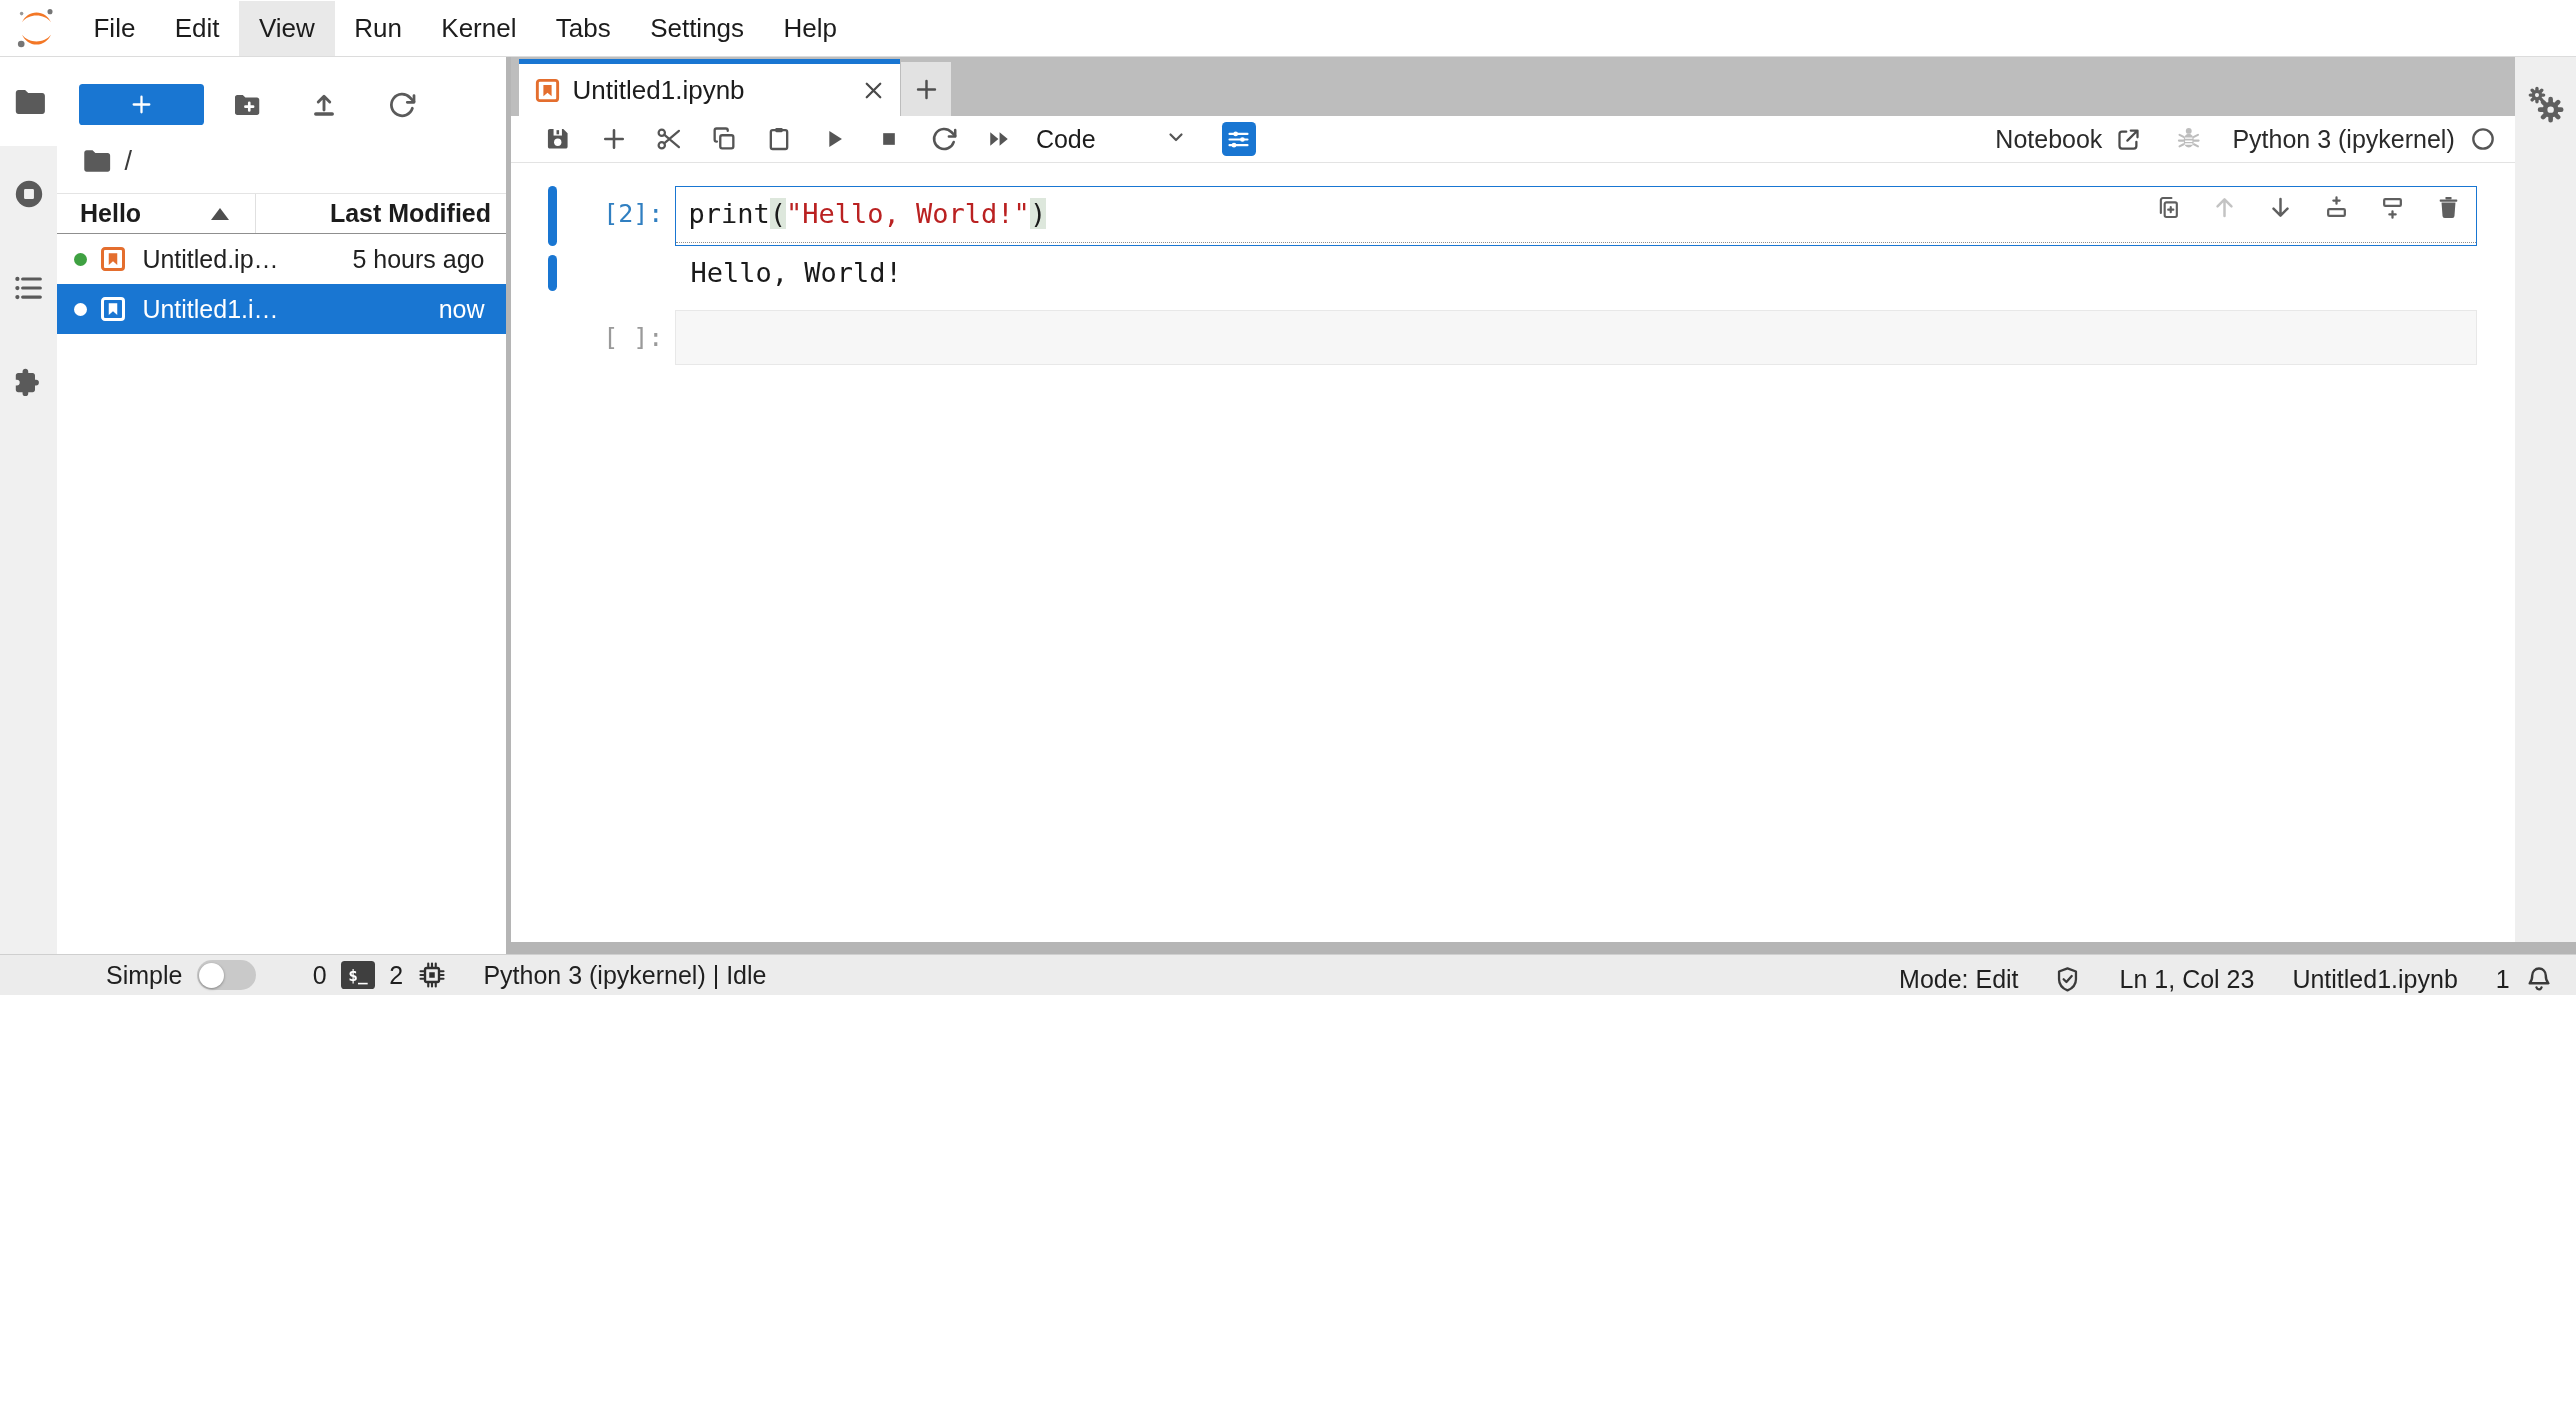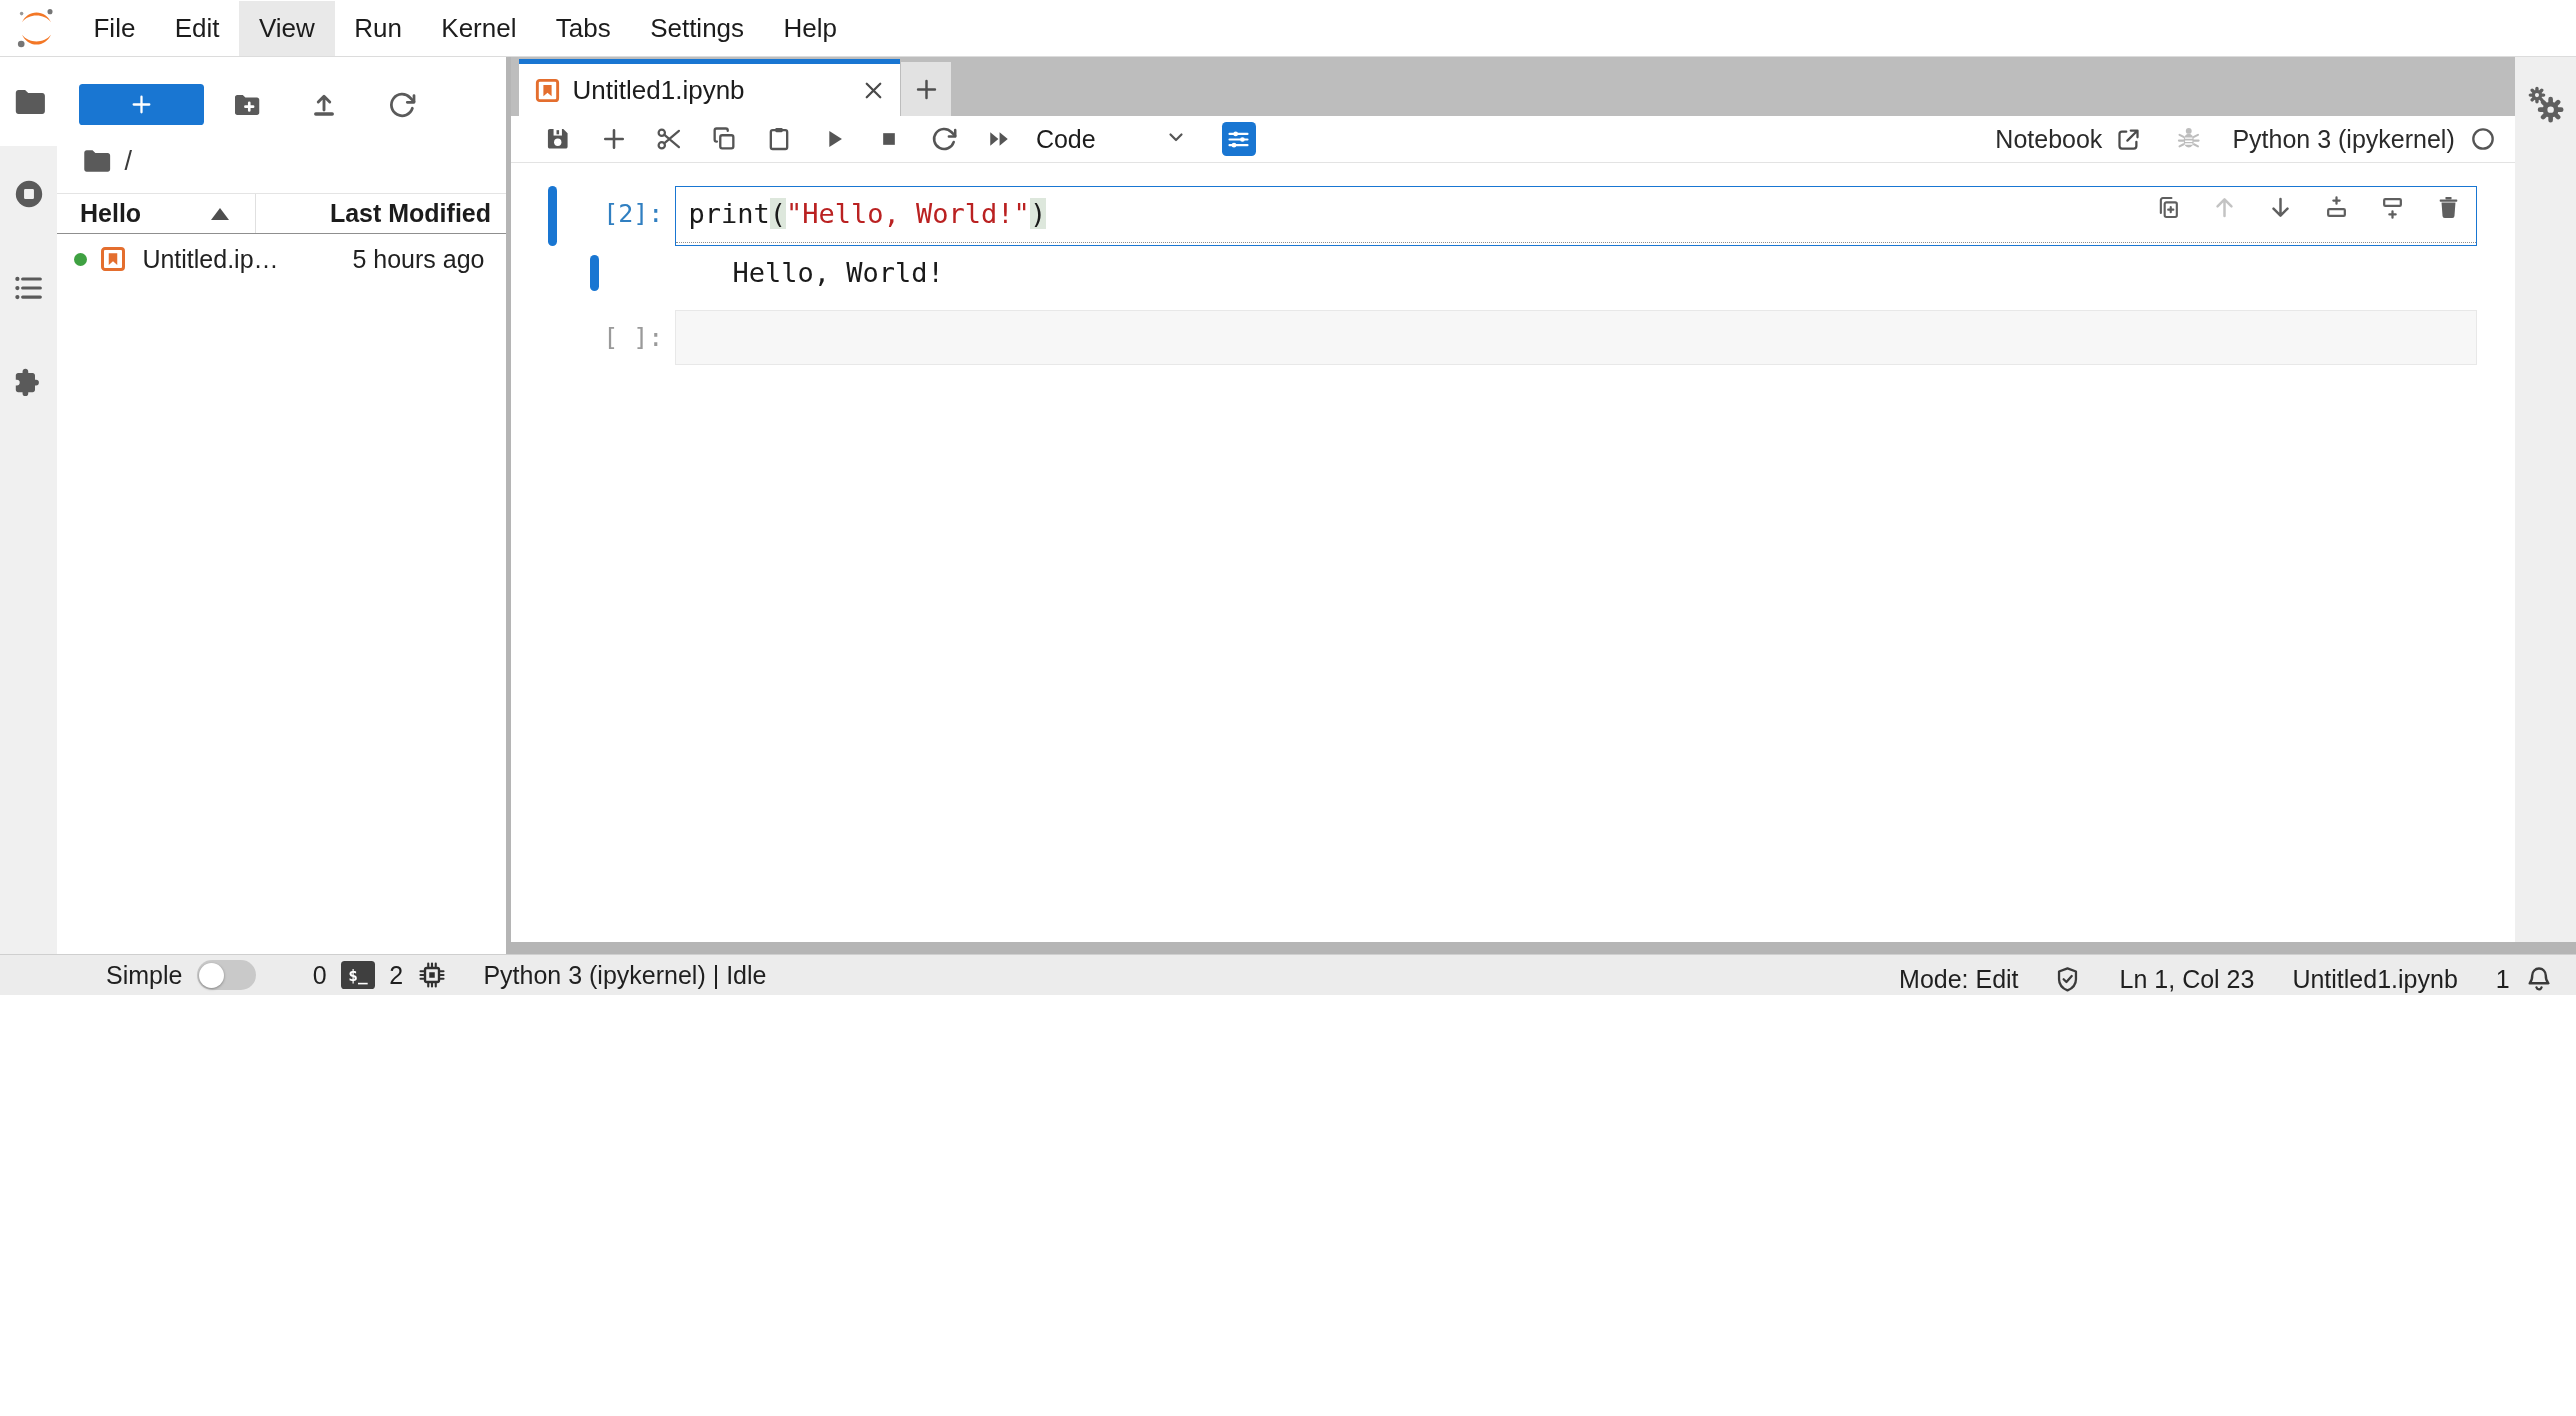--- a/index.html
+++ b/index.html
@@ -98,21 +98,21 @@
   .cell-editor::after { content:""; position:absolute; left:0; right:0; bottom:1.8px;
     border-bottom:1.8px dotted #8f8f8f; }
   .code-line { padding:9px 12.5px 12.5px; font-family:"DejaVu Sans Mono",monospace;
     font-size:27px; line-height:36px; color:#1a1a1a; white-space:pre; }
   .tok-str { color:#ba2121; }
   .b-hl { background:#dde7dc; }
   .cell-toolbar { position:absolute; top:7.2px; right:14.3px; display:flex; gap:29px;
     color:#5f5f5f; background:#fff; padding-left:5.4px; }
   .ct-ic { width:27px; height:27px; }
   .ct-ic.disabled { color:#c3c3c3; }
-  .out-row { margin-top:9px;padding-left:42px; }
+  .out-row { margin-top:9px; }
   .out-text { margin-left:133px; font-family:"DejaVu Sans Mono",monospace;
     font-size:27px; color:#1a1a1a; line-height:36px; }
   .cell-row.next { margin-top:19.7px; }
   .cell-editor.blank { border:1.8px solid #e8e8e8; background:#f7f7f7; height:55px; }
   .cell-editor.blank::after { display:none; }
 
   .right-rail { flex:0 0 61px; background:#efefef; margin-bottom:12.5px;
     display:flex; flex-direction:column; align-items:center; }
   .gears { width:41px; height:41px; margin-top:27px; color:#5f5f5f; }
 
@@ -362,20 +362,28 @@
         </div>
         <div class="fbh-mod">Last Modified</div>
       </div>
       <div class="fb-row">
         <span class="run-dot" style="background:#3fa142"></span>
         <svg class="nbic" style="color:#e46e2e" viewBox="0 0 34 34" width="30" height="30">
             <use href="#i-nbfile"></use>
           </svg>
         <span class="fname">Untitled.ip…</span>
         <span class="fmod">5 hours ago</span>
+      </div>
+      <div class="fb-row selected">
+        <span class="run-dot" style="background:#fff"></span>
+        <svg class="nbic" style="color:#fff" viewBox="0 0 34 34" width="30" height="30">
+            <use href="#i-nbfile"></use>
+          </svg>
+        <span class="fname">Untitled1.i…</span>
+        <span class="fmod">now</span>
       </div>
     </aside>
 
     <section class="dock">
       <div class="tabbar">
         <div class="tab">
           <svg class="tab-ic" viewBox="0 0 32 32" width="29" height="29">
               <use href="#i-nbfile"></use>
             </svg>
           <span class="tab-title">Untitled1.ipynb</span>

